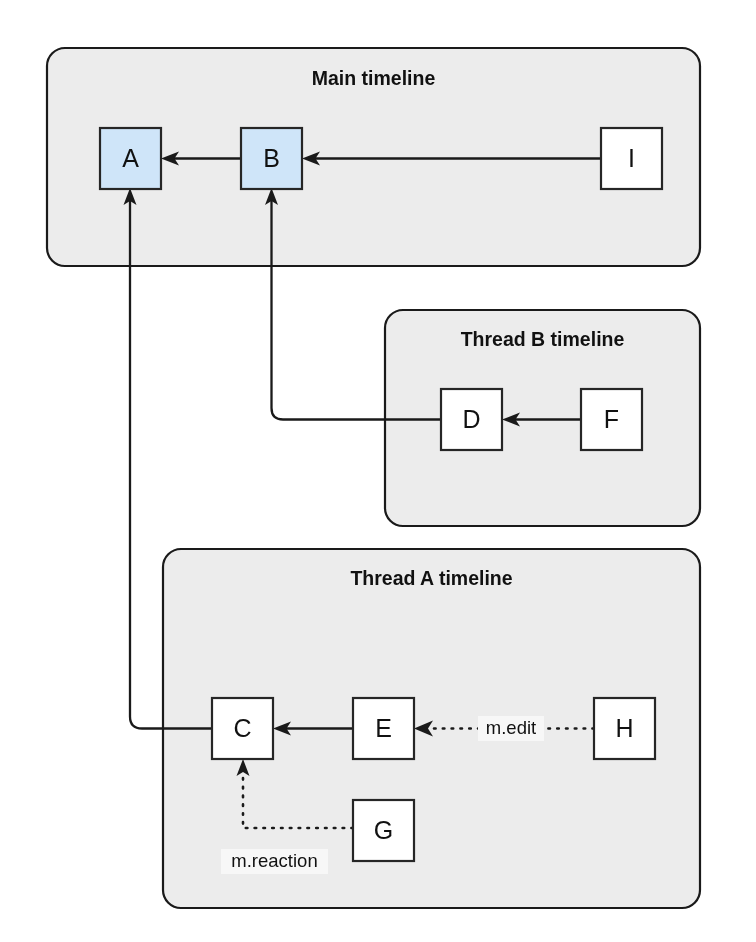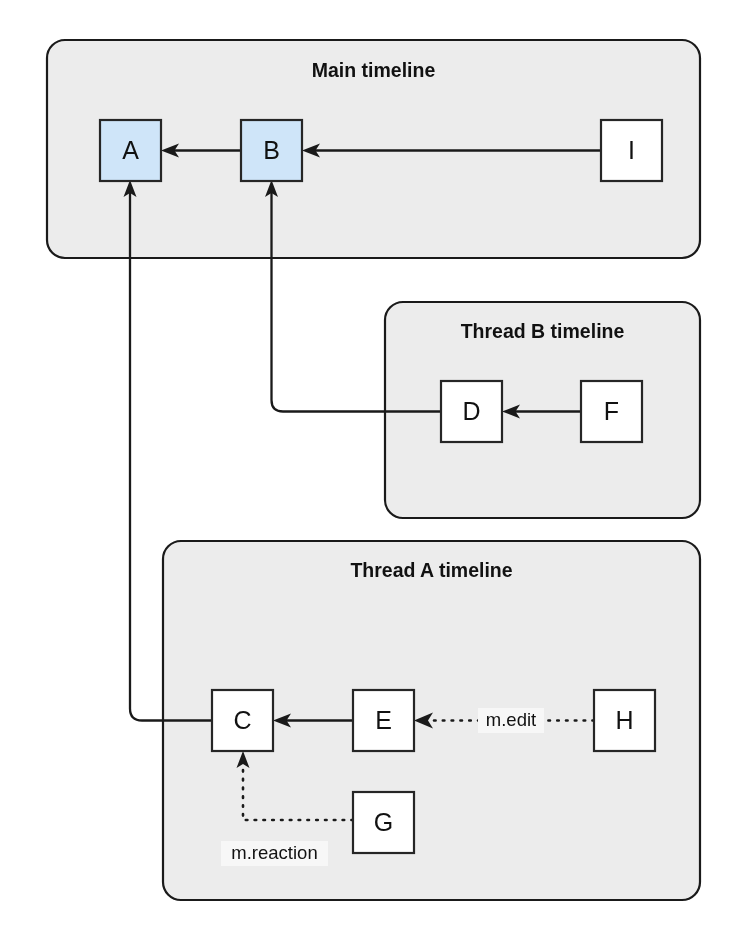--- a/index.html
+++ b/index.html
@@ -10,21 +10,21 @@
   body {
     width: 756px;
     height: 942px;
     font-family: "Liberation Sans", sans-serif;
     position: relative;
     overflow: hidden;
   }
   #canvas {
     position: absolute;
     left: 0;
-    top: 0;
+    top: 8px;
     width: 756px;
     height: 876px;
   }
   .diagram-svg {
     display: block;
     width: 756px;
     height: 942px;
   }
   .grp-rect {
     fill: #ececec;

